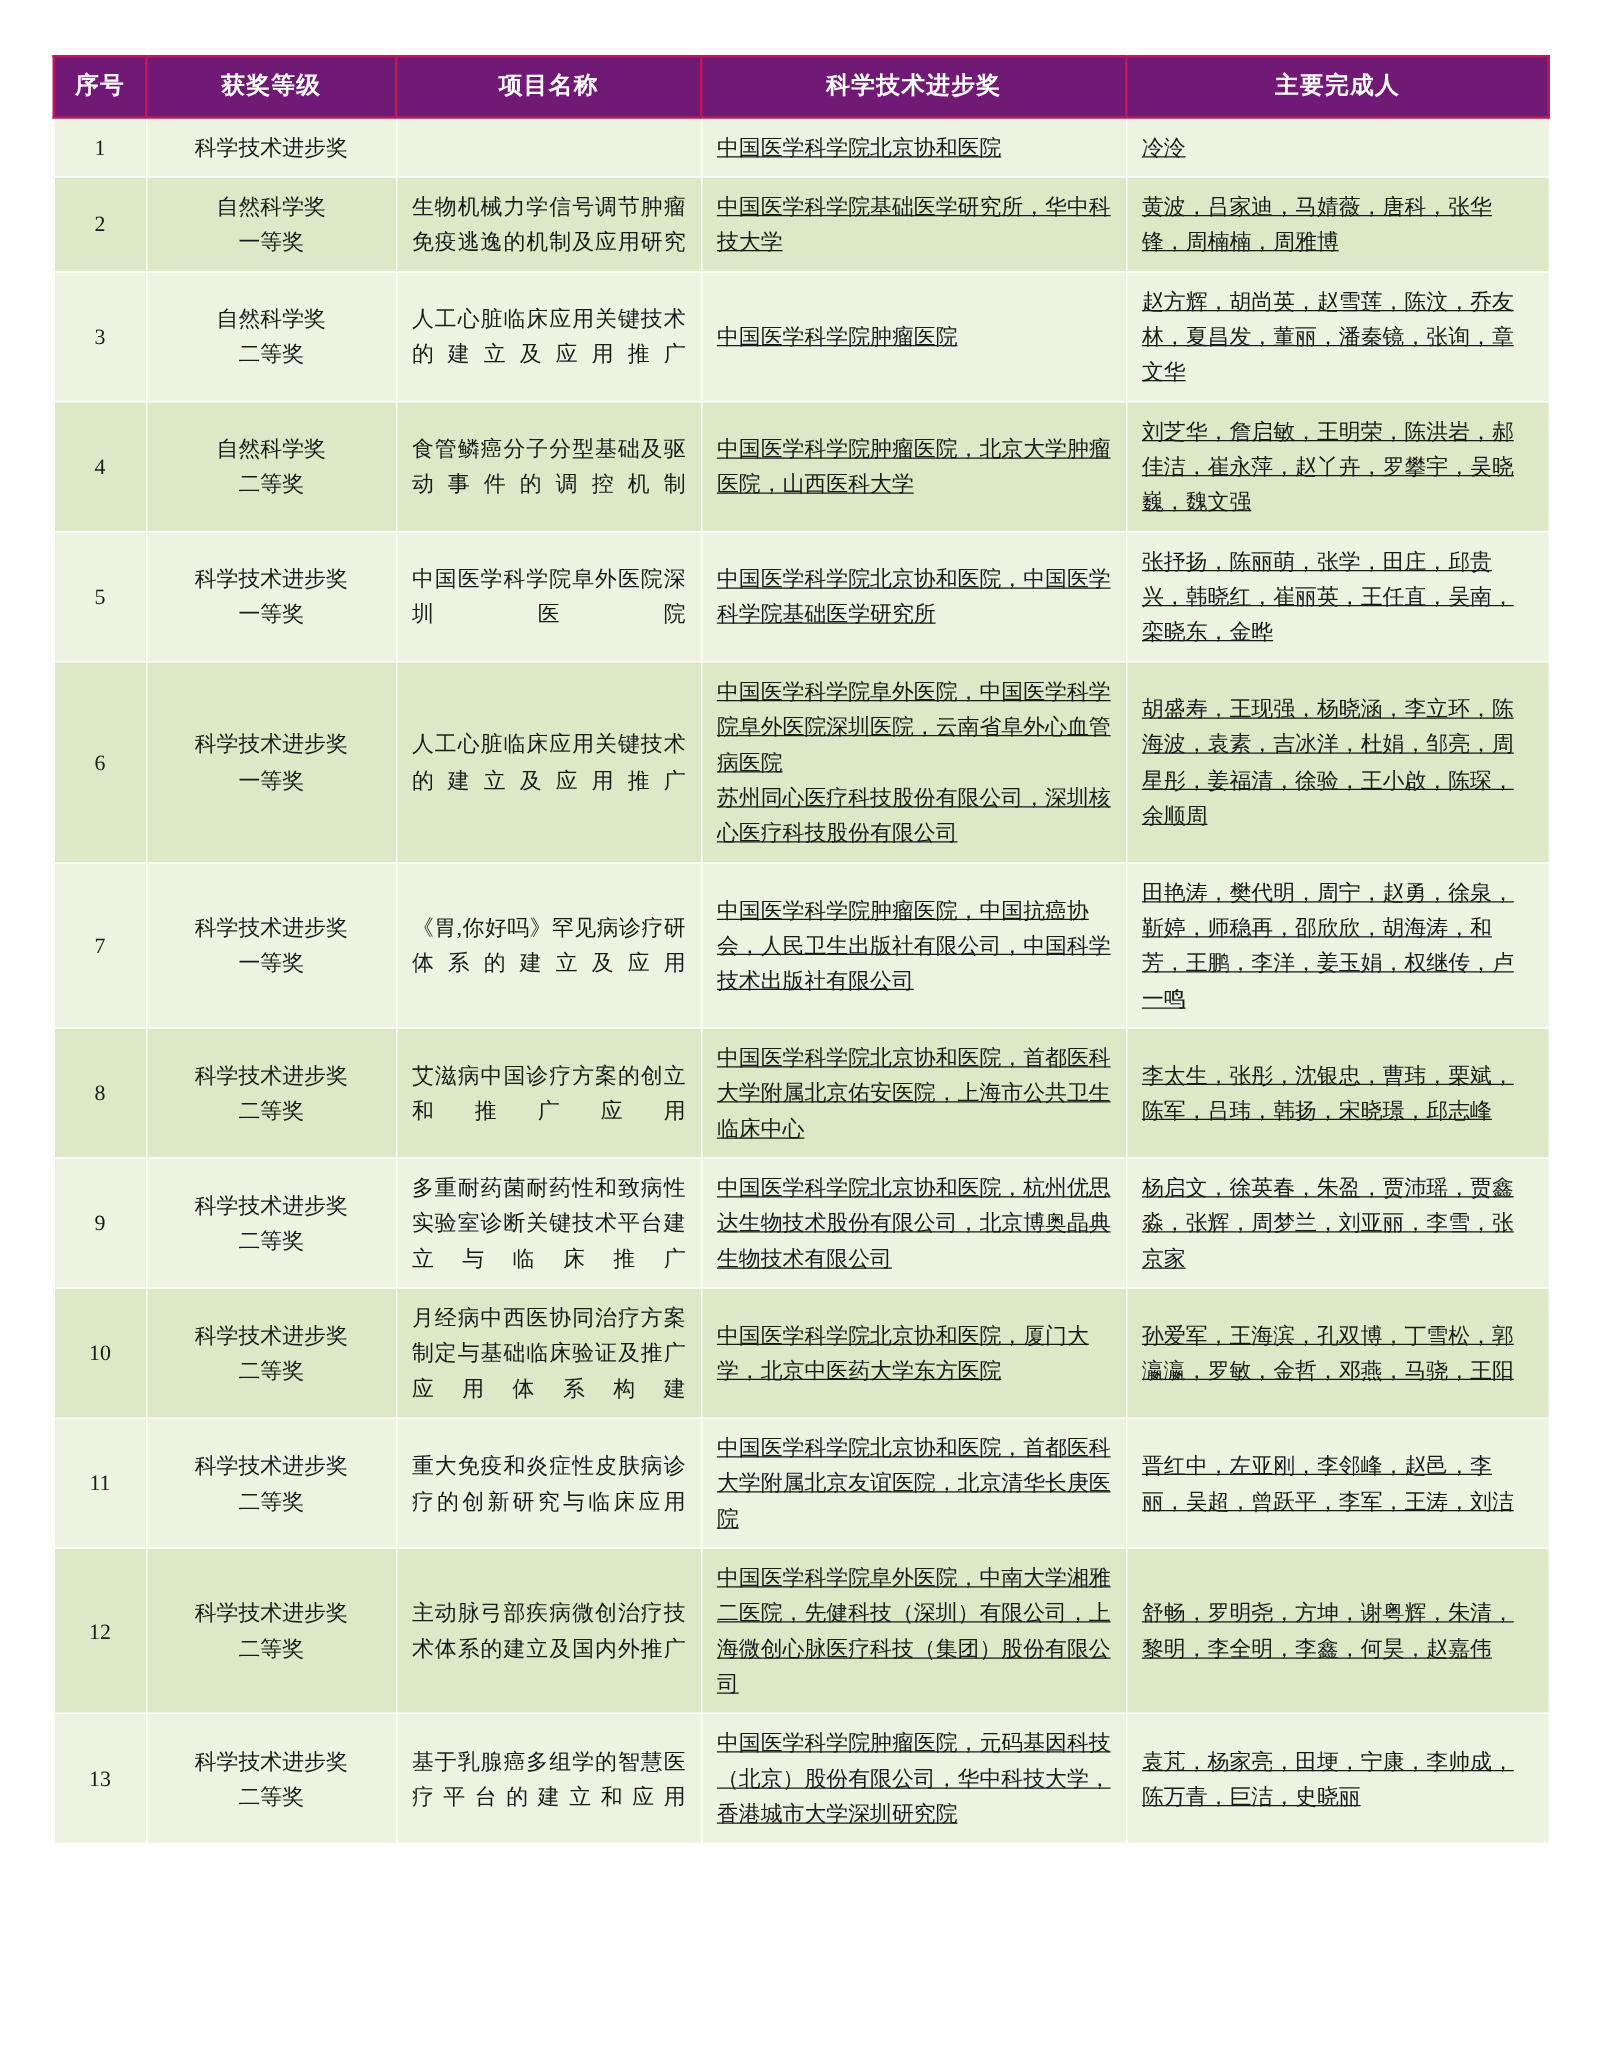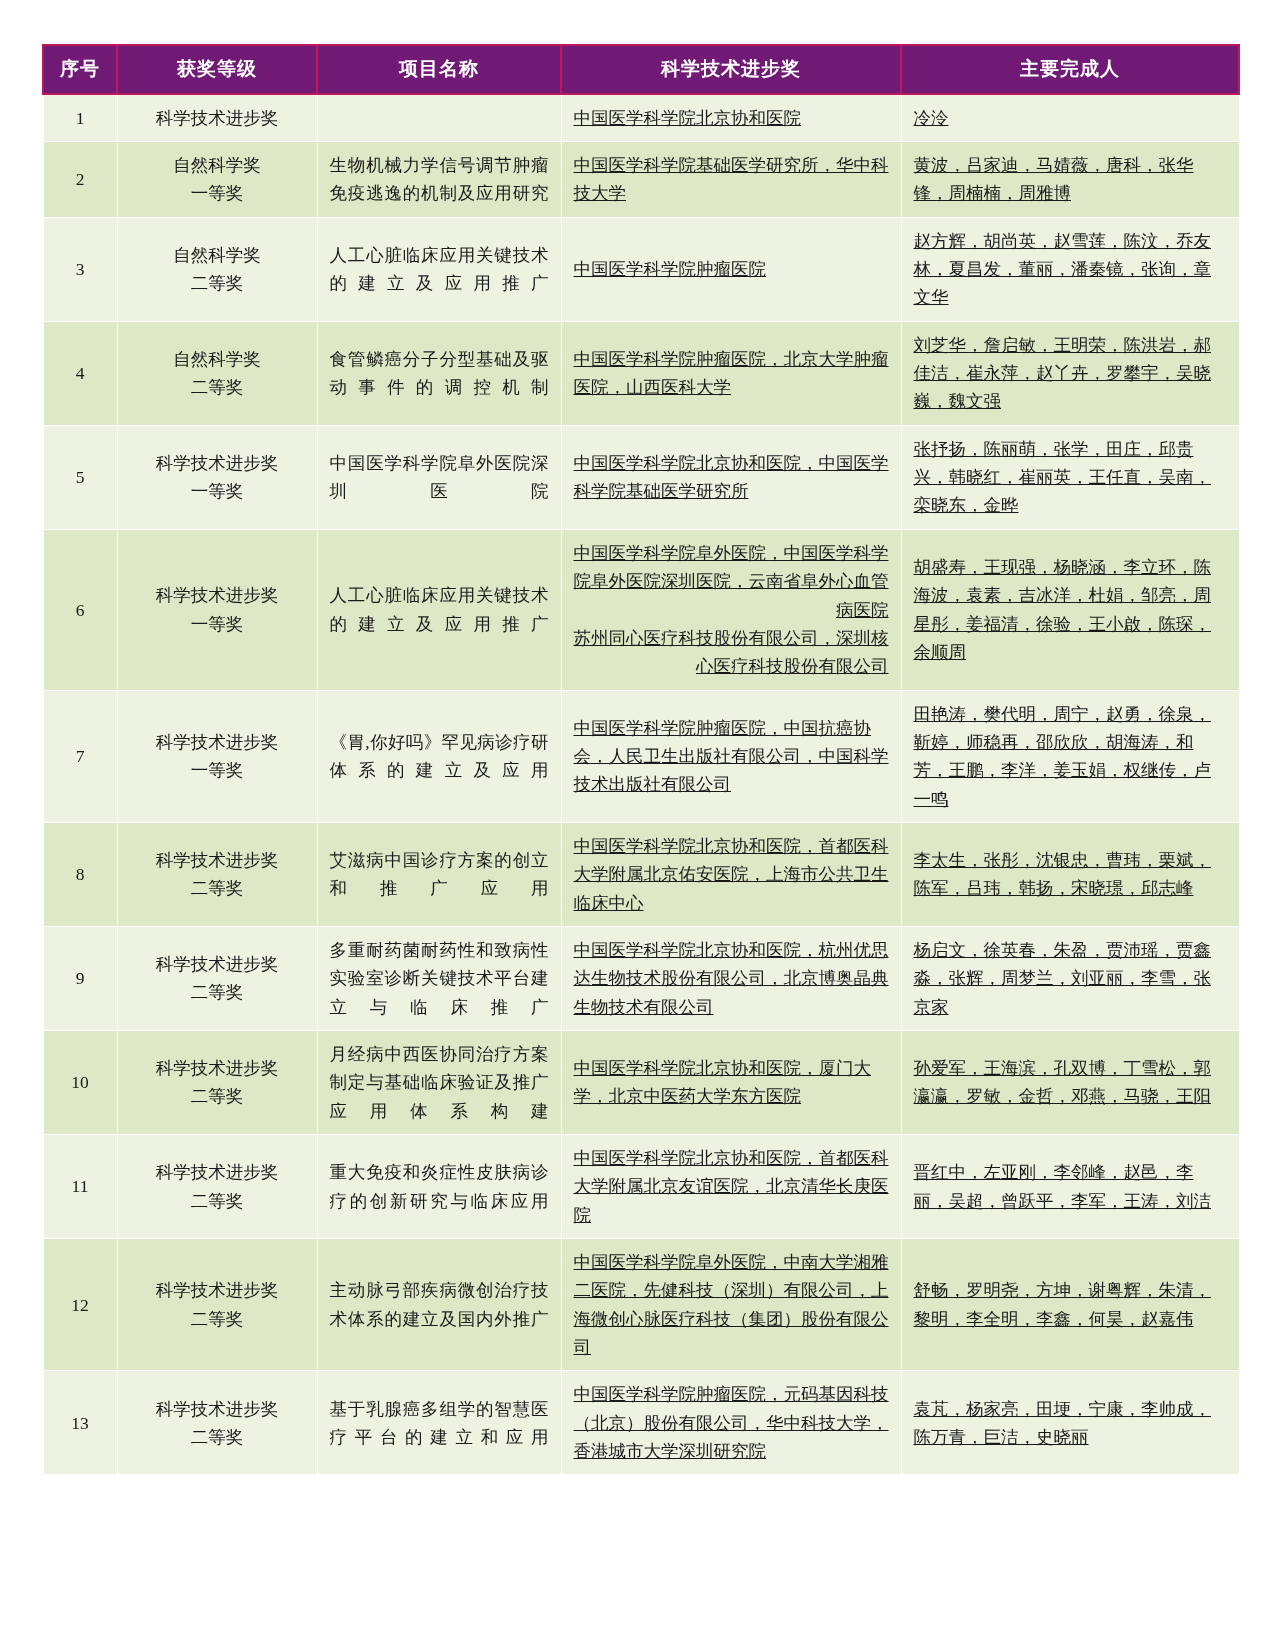--- a/index.html
+++ b/index.html
@@ -131,21 +131,21 @@
 一等奖</td>
         <td class="col-name">中国医学科学院阜外医院深圳医院</td>
         <td class="col-unit">中国医学科学院北京协和医院，中国医学科学院基础医学研究所</td>
         <td class="col-people">张抒扬，陈丽萌，张学，田庄，邱贵兴，韩晓红，崔丽英，王任直，吴南，栾晓东，金晔</td>
       </tr>
       <tr class="even">
         <td class="col-no">6</td>
         <td class="col-level">科学技术进步奖
 一等奖</td>
         <td class="col-name">人工心脏临床应用关键技术的建立及应用推广</td>
-        <td class="col-unit" style="white-space: pre-line; text-align: right;">中国医学科学院阜外医院，中国医学科学院阜外医院深圳医院，云南省阜外心血管病医院
+        <td class="col-unit" style="white-space: pre-line;">中国医学科学院阜外医院，中国医学科学院阜外医院深圳医院，云南省阜外心血管病医院
 苏州同心医疗科技股份有限公司，深圳核心医疗科技股份有限公司</td>
         <td class="col-people">胡盛寿，王现强，杨晓涵，李立环，陈海波，袁素，吉冰洋，杜娟，邹亮，周星彤，姜福清，徐验，王小啟，陈琛，余顺周</td>
       </tr>
       <tr class="odd">
         <td class="col-no">7</td>
         <td class="col-level">科学技术进步奖
 一等奖</td>
         <td class="col-name">《胃,你好吗》罕见病诊疗研体系的建立及应用</td>
         <td class="col-unit">中国医学科学院肿瘤医院，中国抗癌协会，人民卫生出版社有限公司，中国科学技术出版社有限公司</td>
         <td class="col-people">田艳涛，樊代明，周宁，赵勇，徐泉，靳婷，师稳再，邵欣欣，胡海涛，和芳，王鹏，李洋，姜玉娟，权继传，卢一鸣</td>

